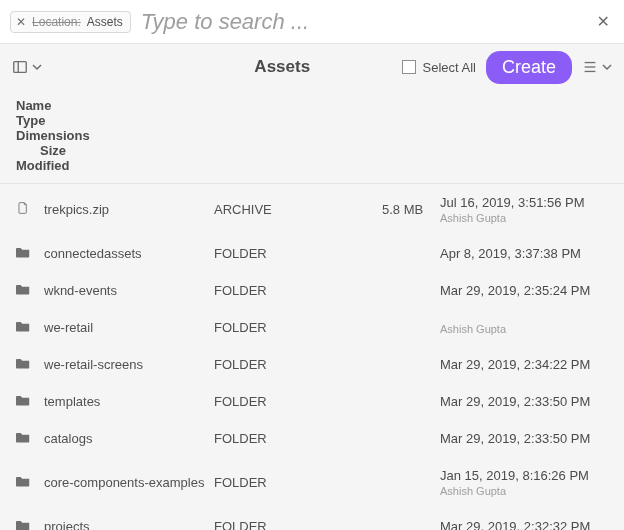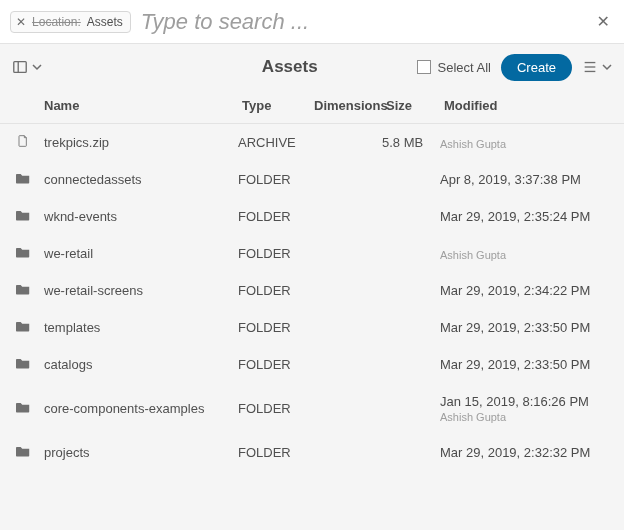--- a/index.html
+++ b/index.html
@@ -11,30 +11,30 @@
   .tag .val { color: #505050; font-size: 12px; }
   .searchbox { flex: 1; margin-left: 10px; }
   .searchbox input { width: 100%; border: none; outline: none; font-size: 22px; font-style: italic; color: #3b82f6; background: transparent; font-family: inherit; }
   .searchbox input::placeholder { color: #9e9e9e; font-style: italic; }
   .close-search { cursor: pointer; color: #6e6e6e; font-size: 16px; padding: 4px; }
   .toolbar { height: 46px; display: flex; align-items: center; padding: 0 12px; gap: 10px; background: #f5f5f5; }
   .toolbar .rail-toggle { display: inline-flex; align-items: center; gap: 4px; cursor: pointer; color: #6e6e6e; }
   .toolbar .title { flex: 1; text-align: center; font-size: 17px; font-weight: 700; color: #4b4b4b; margin-left: 120px; }
   .toolbar .selectall { display: inline-flex; align-items: center; gap: 6px; color: #505050; cursor: pointer; font-size: 13px; }
   .toolbar .selectall .cb { width: 14px; height: 14px; border: 1px solid #8e8e8e; background: #fff; display: inline-block; }
-  .btn-primary { background: #0369a1; color: #fff; border: none; border-radius: 14px; padding: 6px 16px; font-size: 13px; cursor: pointer; }
+  .btn-primary { background: #8b5cf6; color: #fff; border: none; border-radius: 14px; padding: 6px 16px; font-size: 18px; cursor: pointer; }
   .view-toggle { display: inline-flex; align-items: center; gap: 4px; cursor: pointer; color: #6e6e6e; }
   .icon-svg { width: 16px; height: 16px; display: block; }
   .icon-sm { width: 10px; height: 10px; }
-  .listhead { display: flex; align-items: center; padding: 8px 8px 10px 16px; color: #4b4b4b; font-size: 13px; font-weight: 700; border-bottom: 1px solid #e3e3e3; }
+  .listhead { display: flex; align-items: flex-start; padding: 8px 8px 10px 16px; color: #4b4b4b; font-size: 13px; font-weight: 700; border-bottom: 1px solid #e3e3e3; flex-direction: column; }
   .col-check { width: 28px; }
   .col-name { flex: 1; min-width: 0; }
   .col-type { width: 72px; }
   .col-dim { width: 72px; }
-  .col-size { width: 58px; }
+  .col-size { width: 58px; margin-left: 24px; }
   .col-mod { width: 172px; }
   .rows { background: #f5f5f5; }
   .row { display: flex; align-items: center; padding: 11px 12px 11px 16px; font-size: 13px; color: #505050; }
   .row .thumb { width: 28px; color: #707070; }
   .row .mod1 { color: #4b4b4b; }
   .row .mod2 { color: #9e9e9e; font-size: 11px; margin-top: 2px; }
   .folder-icon, .file-icon { width: 14px; height: 12px; }
 </style>
 </head>
 <body>
@@ -92,20 +92,21 @@
     <div class="row">
       <div class="thumb"><svg class="file-icon" viewBox="0 0 14 18" fill="none" stroke="#707070" stroke-width="1.3">
           <path d="M2 1h7l3 3v12a1 1 0 0 1-1 1H2a1 1 0 0 1-1-1V2a1 1 0 0 1 1-1z"></path>
           <path d="M9 1v3h3"></path>
         </svg></div>
       <div class="col-name">trekpics.zip</div>
       <div class="col-type">ARCHIVE</div>
       <div class="col-dim"></div>
       <div class="col-size">5.8 MB</div>
       <div class="col-mod">
+        <div class="mod1">Jul 16, 2019, 3:51:56 PM</div>
         <div class="mod2">Ashish Gupta</div>
       </div>
     </div>
     <div class="row">
       <div class="thumb"><svg class="folder-icon" viewBox="0 0 18 14" fill="#707070">
           <path d="M1 2h5l2 2h9v9a1 1 0 0 1-1 1H1a1 1 0 0 1-1-1V3a1 1 0 0 1 1-1z"></path>
         </svg></div>
       <div class="col-name">connectedassets</div>
       <div class="col-type">FOLDER</div>
       <div class="col-dim"></div>

